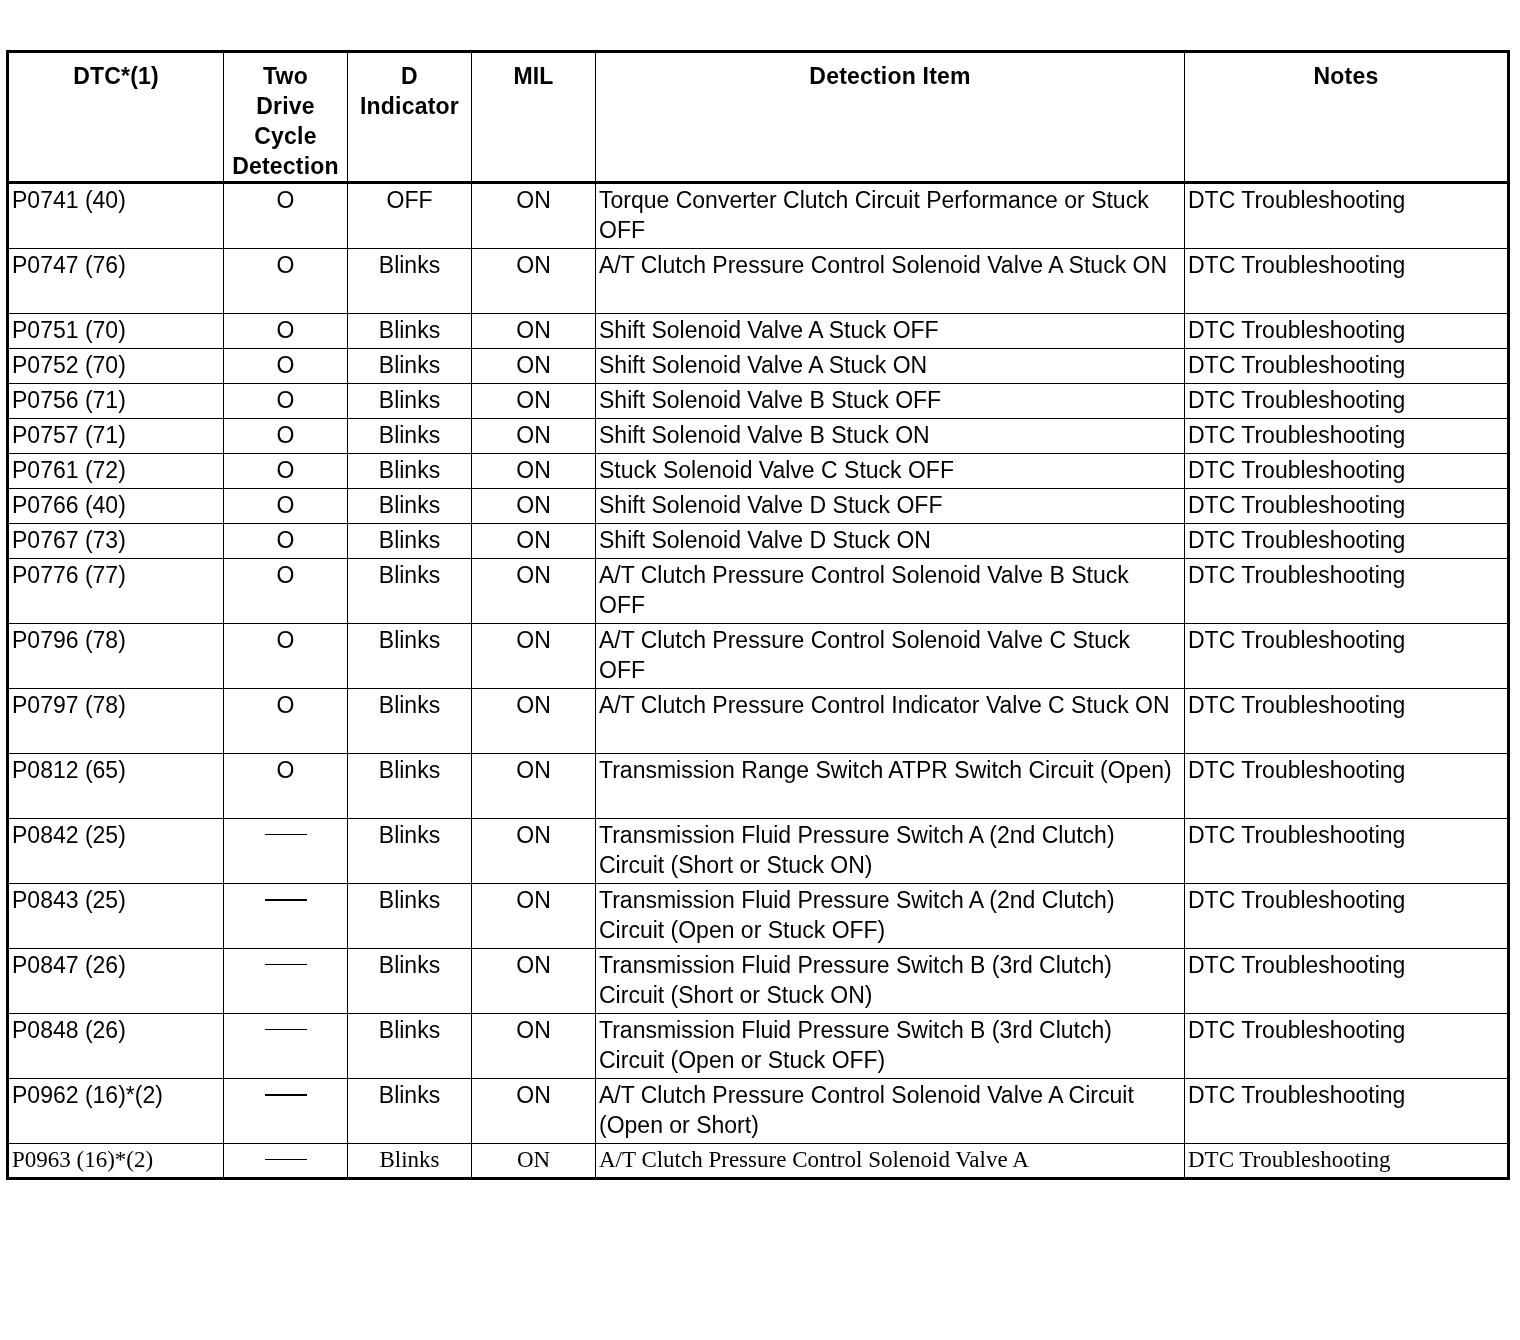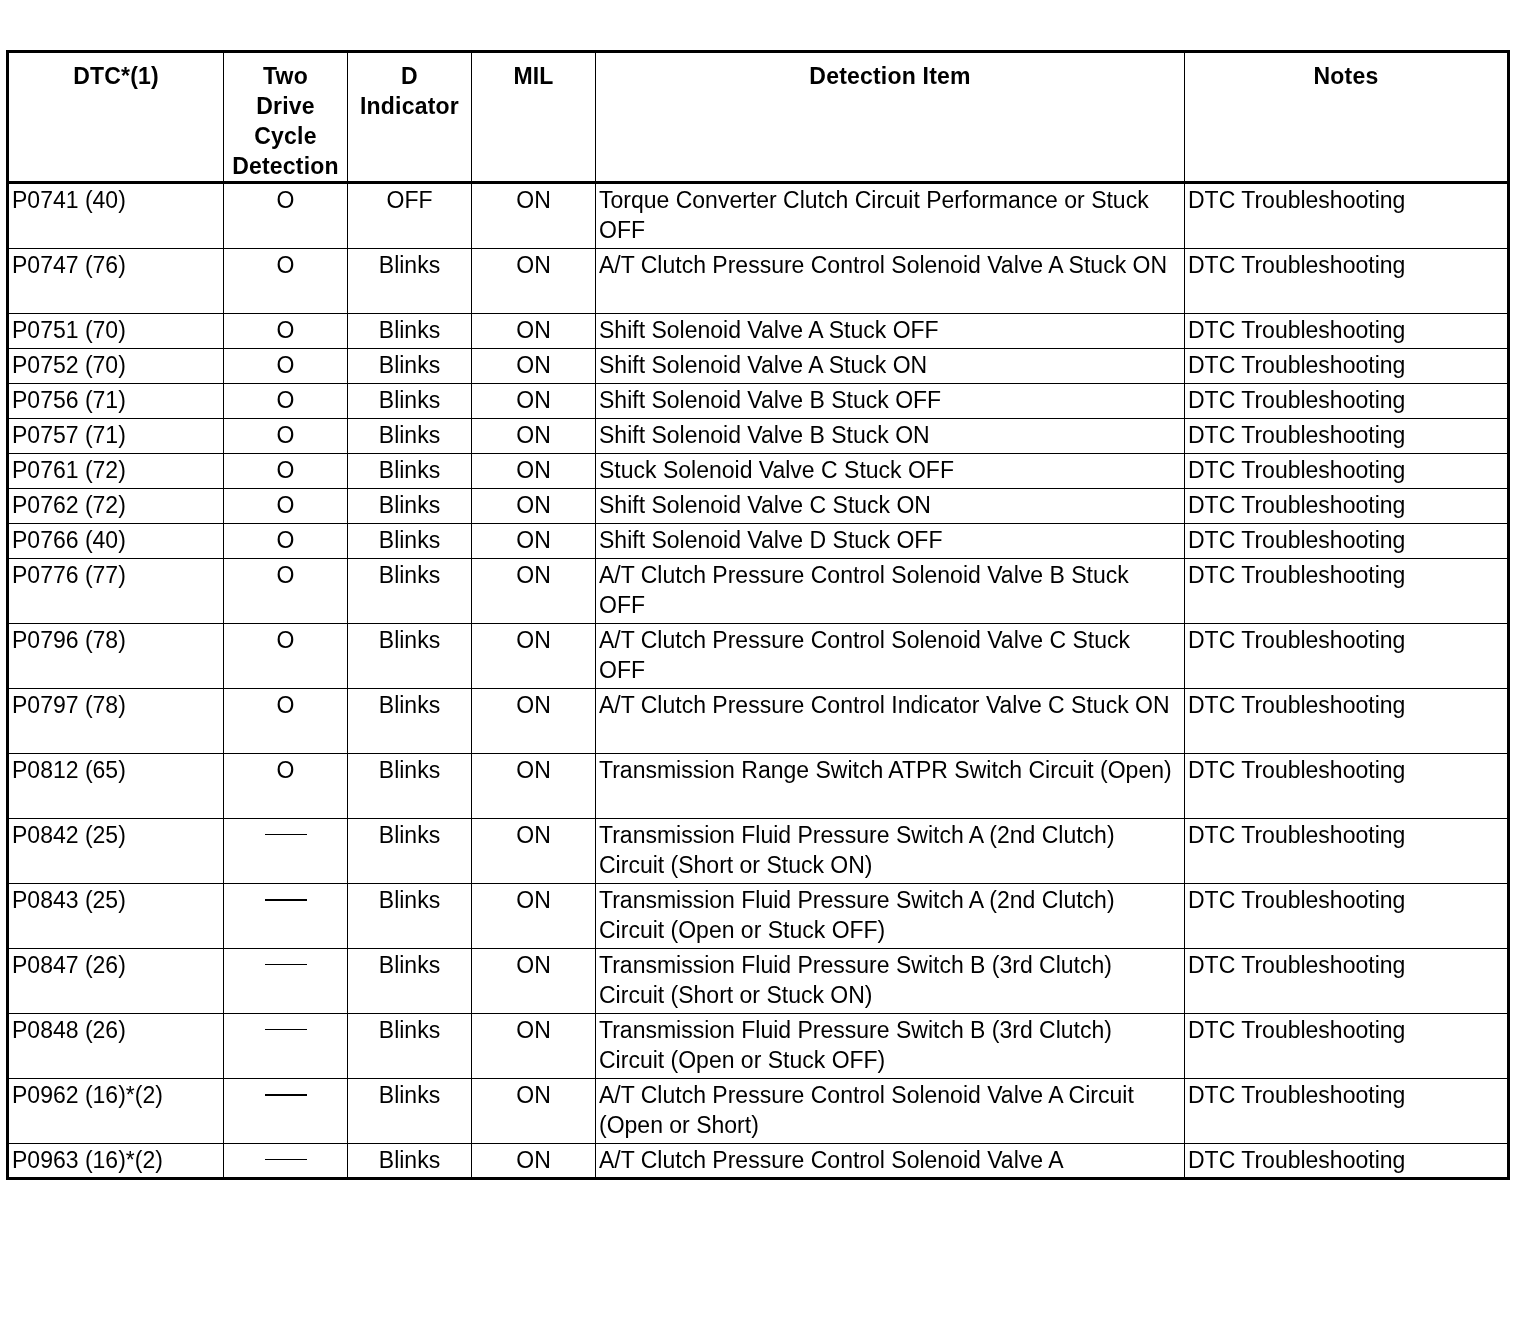--- a/index.html
+++ b/index.html
@@ -29,21 +29,21 @@
     padding-top: 8px;
     line-height: 30px;
     letter-spacing: 0.2px;
   }
   table.dtc thead tr { border-bottom: 3px solid #000; }
   table.dtc thead th { border-bottom: 3px solid #000; }
   td.c { text-align: center; }
   td.l { text-align: left; }
   tr.r2 td { height: 63px; }
   tr.r1 td { height: 33px; }
-  tr.rlast td { height: 32px; }
+  tr.rlast td { height: 32px; font-family: Liberation Serif, serif; }
   .dash { display: inline-block; width: 42px; height: 0; border-top: 1.6px solid #000; vertical-align: middle; position: relative; top: -2px; }
   .dash.bold { border-top-width: 2.6px; }
   col.c1 { width: 216px; }
   col.c2 { width: 124px; }
   col.c3 { width: 124px; }
   col.c4 { width: 124px; }
   col.c5 { width: 589px; }
   col.c6 { width: 324px; }
 </style>
 </head>
@@ -135,33 +135,33 @@
       </tr>
       <tr class="r1">
         <td class="l">P0761 (72)</td>
         <td class="c"><span>O</span></td>
         <td class="c">Blinks</td>
         <td class="c">ON</td>
         <td class="l">Stuck Solenoid Valve C Stuck OFF</td>
         <td class="l">DTC Troubleshooting</td>
       </tr>
       <tr class="r1">
-        <td class="l">P0762 (72)</td>
-        <td class="c"><span>O</span></td>
-        <td class="c">Blinks</td>
-        <td class="c">ON</td>
-        <td class="l">Shift Solenoid Valve C Stuck ON</td>
-        <td class="l">DTC Troubleshooting</td>
-      </tr>
-      <tr class="r1">
         <td class="l">P0766 (40)</td>
         <td class="c"><span>O</span></td>
         <td class="c">Blinks</td>
         <td class="c">ON</td>
         <td class="l">Shift Solenoid Valve D Stuck OFF</td>
+        <td class="l">DTC Troubleshooting</td>
+      </tr>
+      <tr class="r1">
+        <td class="l">P0767 (73)</td>
+        <td class="c"><span>O</span></td>
+        <td class="c">Blinks</td>
+        <td class="c">ON</td>
+        <td class="l">Shift Solenoid Valve D Stuck ON</td>
         <td class="l">DTC Troubleshooting</td>
       </tr>
       <tr class="r2">
         <td class="l">P0776 (77)</td>
         <td class="c"><span>O</span></td>
         <td class="c">Blinks</td>
         <td class="c">ON</td>
         <td class="l">A/T Clutch Pressure Control Solenoid Valve B Stuck OFF</td>
         <td class="l">DTC Troubleshooting</td>
       </tr>

